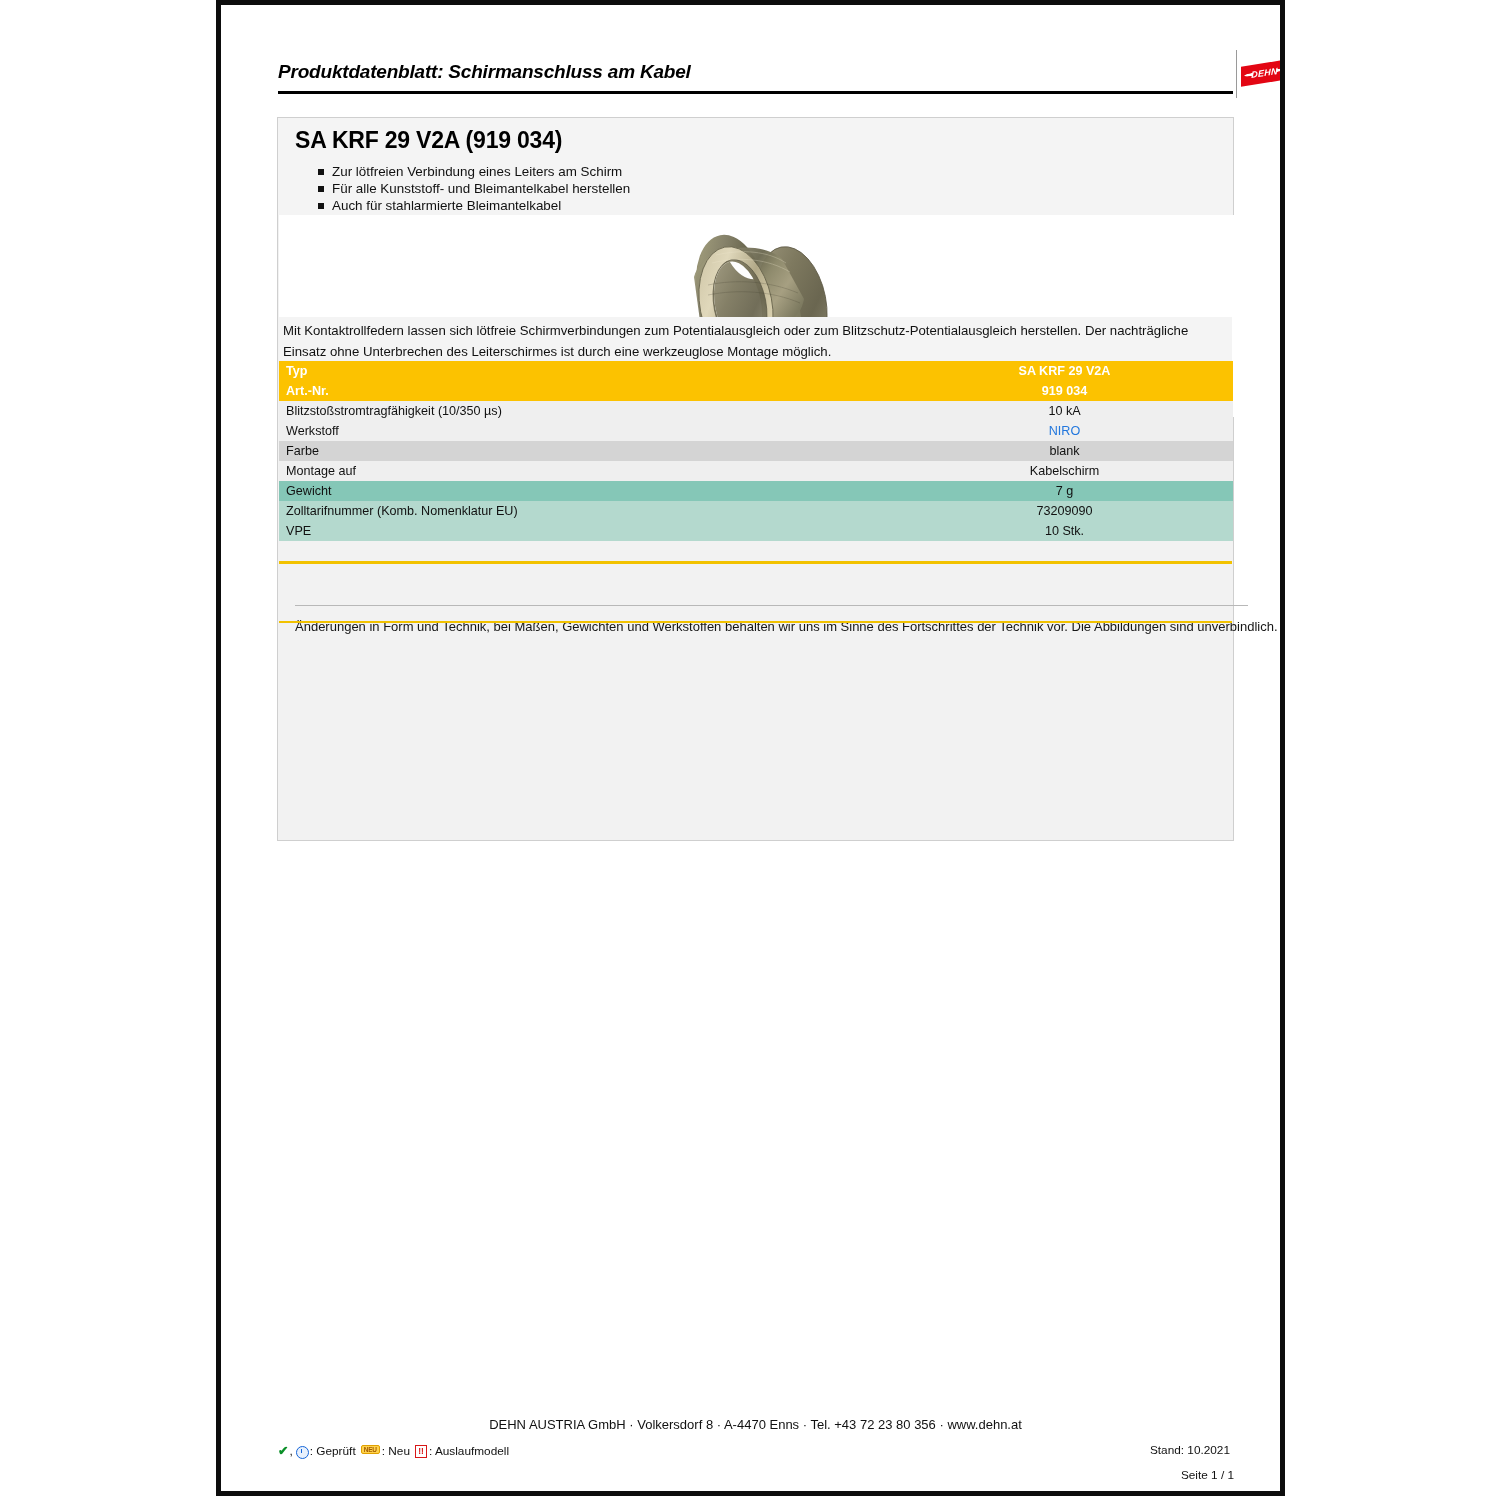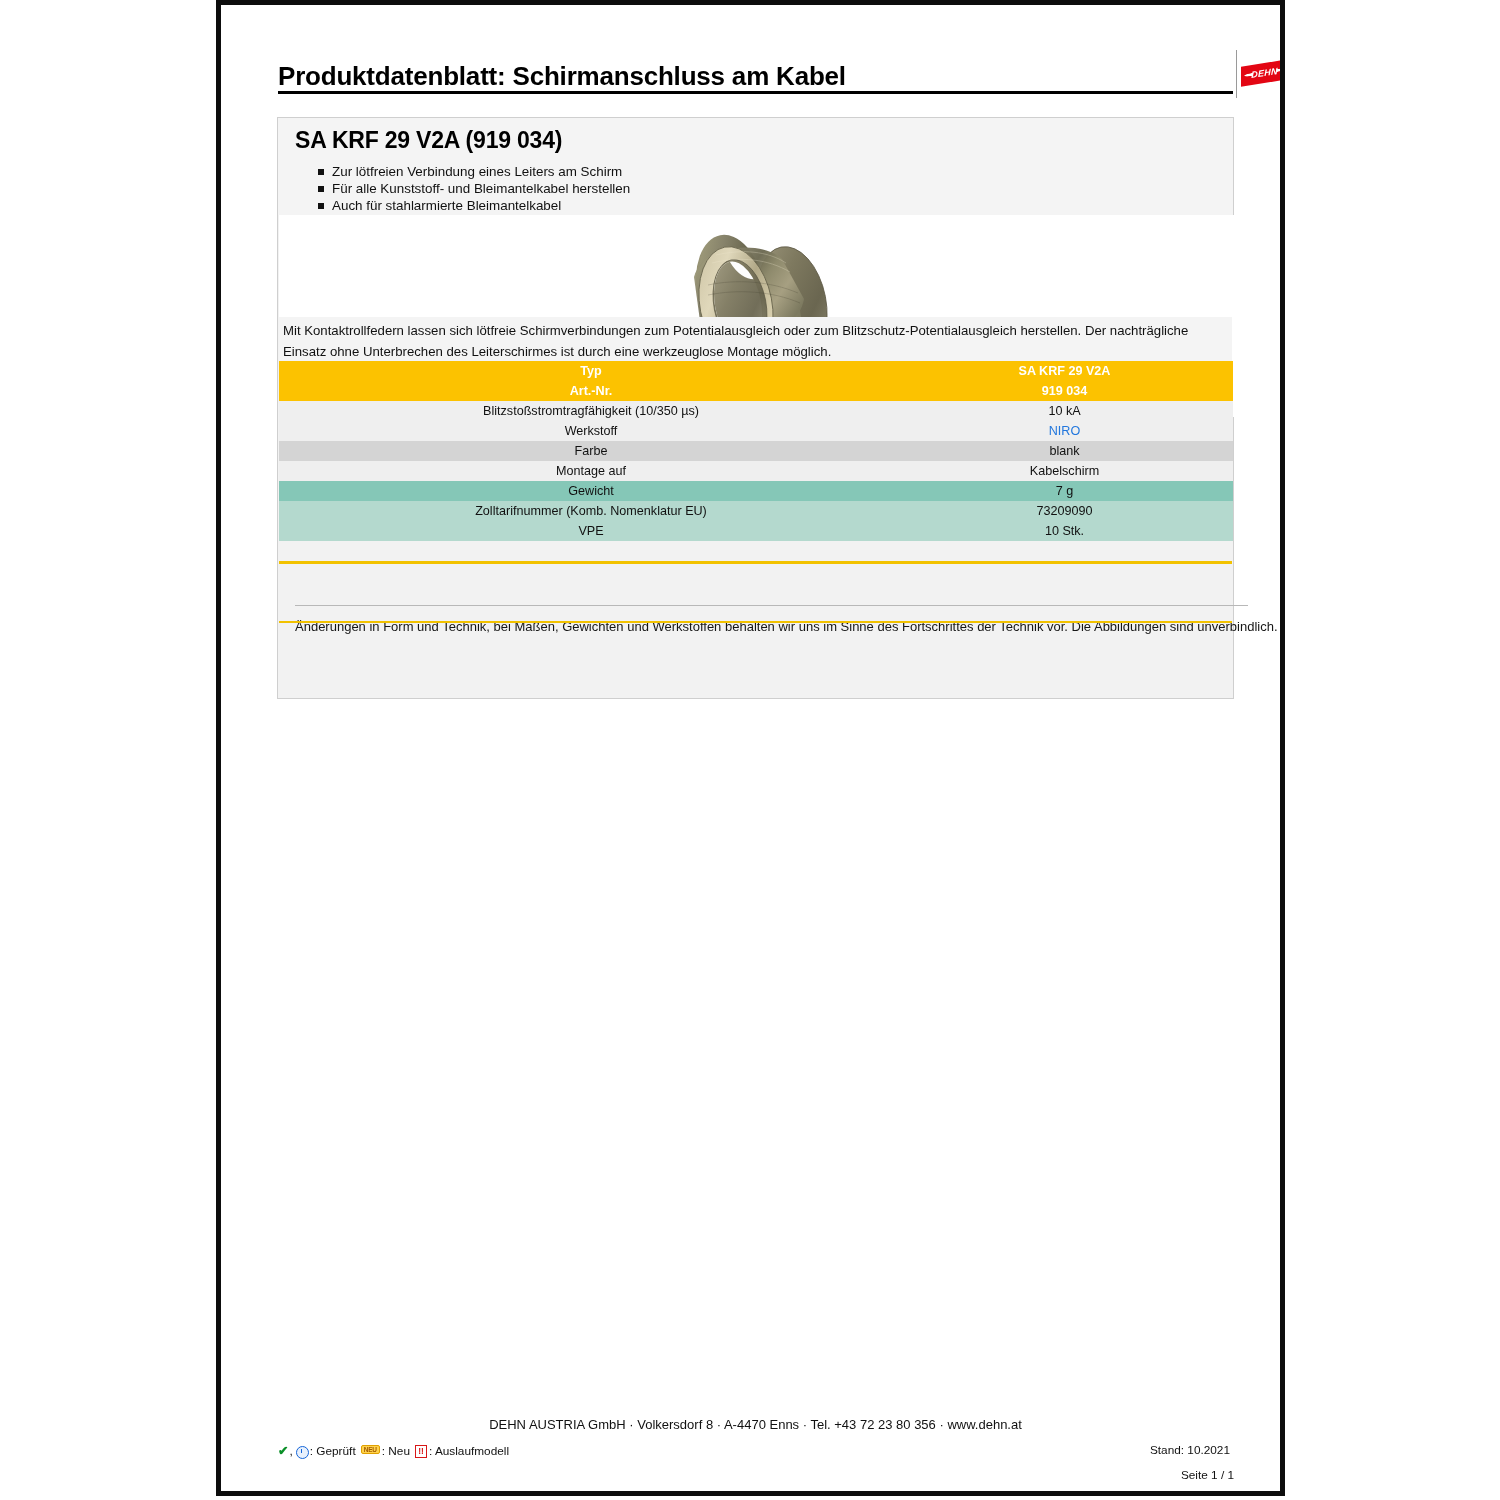--- a/index.html
+++ b/index.html
@@ -37,25 +37,26 @@
     position: absolute;
     left: 57px;
     top: 40px;
     width: 955px;
     height: 50px;
   }
   #doc-title {
     position: absolute;
     left: 0px;
     top: 16px;
-    font-size: 26px;
+    font-size: 19px;
     font-weight: bold;
     color: #000000;
     letter-spacing: -0.2px;
     white-space: nowrap;
+    font-style: italic;
   }
   #header-rule {
     position: absolute;
     left: 0px;
     top: 46px;
     width: 955px;
     height: 3px;
     background: #000000;
   }
   #dehn-logo {
@@ -103,21 +104,21 @@
   }
   #dehn-logo .logo-arrow-l { left: 3px;  clip-path: polygon(0 50%, 40% 0, 100% 0, 100% 100%, 40% 100%); }
   #dehn-logo .logo-arrow-r { right: 3px; clip-path: polygon(0 0, 60% 0, 100% 50%, 60% 100%, 0 100%); }
 
   
   #content-panel {
     position: absolute;
     left: 56px;
     top: 112px;
     width: 957px;
-    height: 582px;
+    height: 724px;
     background: #f2f2f2;
     border: 1px solid #cfcfcf;
     box-sizing: border-box;
   }
 
   
   #product-head {
     position: absolute;
     left: 0;
     top: 0;
@@ -219,21 +220,21 @@
     table-layout: fixed;
   }
   #spec-table td {
     padding: 0;
     height: 20px;
     font-size: 12.6px;
     color: #111111;
     vertical-align: middle;
     line-height: 20px;
   }
-  #spec-table td.c-label { padding-left: 7px; text-align: center; }
+  #spec-table td.c-label { padding-left: 7px; text-align: left; }
   #spec-table td.c-value { text-align: center; }
   #spec-table tr.hdr td {
     background: #fcc200;
     color: #ffffff;
     font-weight: bold;
     font-size: 12.6px;
   }
   #spec-table tr.gray-a td  { background: #efefef; }
   #spec-table tr.gray-b td  { background: #d4d4d4; }
   #spec-table tr.teal-a td  { background: #85c7b7; }

